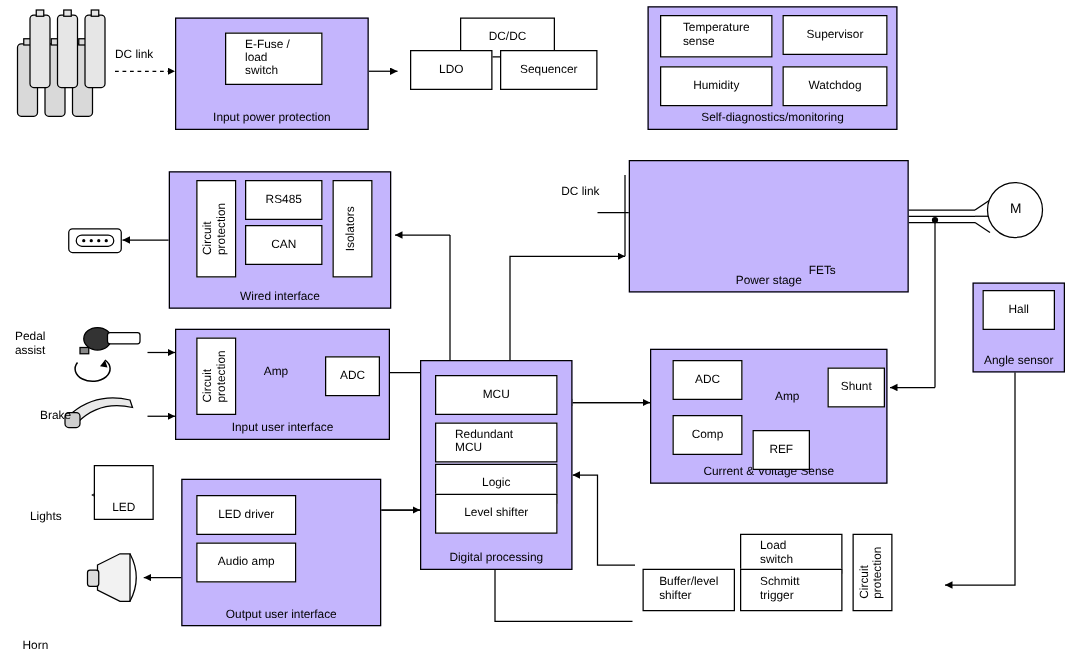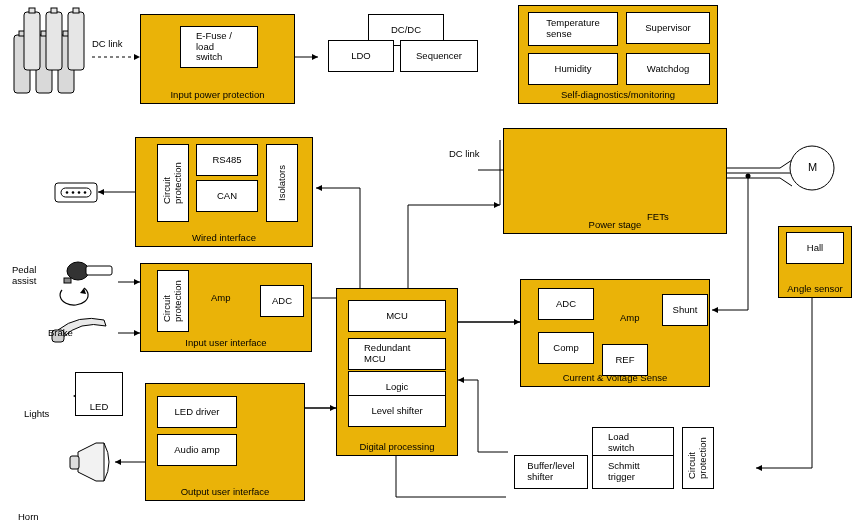--- a/index.html
+++ b/index.html
@@ -1,21 +1,21 @@
 <!DOCTYPE html>
 <html><head>
 <meta charset="utf-8">
 <style>
   html,body{margin:0;padding:0;background:#ffffff;}
   body{width:866px;height:528px;position:relative;font-family:"Liberation Sans",sans-serif;color:#000;}
   #canvas{position:relative;width:866px;height:528px;overflow:hidden;}
   .box{position:absolute;border:1px solid #000;background:#fff;box-sizing:border-box;}
   .lbl{position:absolute;font-size:9.5px;color:#000;white-space:nowrap;}
   .ctr{display:flex;align-items:center;justify-content:center;text-align:left;font-size:9.5px;line-height:1.15;padding:15px;}
-  .grp{position:absolute;border:1px solid #000;background:#eab308;box-sizing:border-box;}
+  .grp{position:absolute;border:1px solid #000;background:#c4b5fd;box-sizing:border-box;}
   .grp-label{position:absolute;bottom:3px;left:0;width:100%;text-align:center;font-size:9.5px;}
   svg.wires{position:absolute;left:0;top:0;width:866px;height:528px;pointer-events:none;}
   .vert{writing-mode:vertical-rl;transform:rotate(180deg);}
 </style>
 </head>
 <body>
 
 <div id="canvas">
 
   <svg class="wires">
@@ -217,18 +217,18 @@
   <div class="box ctr" style="left:514px;top:455px;width:74px;height:34px;white-space:pre-line;">Buffer/level
 shifter</div>
   <div class="box ctr" style="left:592px;top:455px;width:82px;height:34px;">Schmitt trigger</div>
   <div class="box ctr vert" style="left:682px;top:427px;width:24px;height:62px;white-space:pre-line;">Circuit
 protection</div>
 
   <div class="lbl" style="left:92px;top:38px;">DC link</div>
   <div class="lbl" style="left:449px;top:148px;">DC link</div>
   <div class="lbl" style="left:12px;top:264px;white-space:pre-line;line-height:1.2;">Pedal
 assist</div>
-  <div class="lbl" style="left:28px;top:327px;padding-left:20px;">Brake</div>
+  <div class="lbl" style="left:12px;top:327px;padding-left:20px;">Brake</div>
   <div class="lbl" style="left:12px;top:408px;padding-left:12px;">Lights</div>
   <div class="lbl" style="left:18px;top:475px;margin-top:36px;">Horn</div>
   <div class="lbl" style="left:808px;top:161px;font-size:11px;">M</div>
 
 </div>
 
 </body></html>

